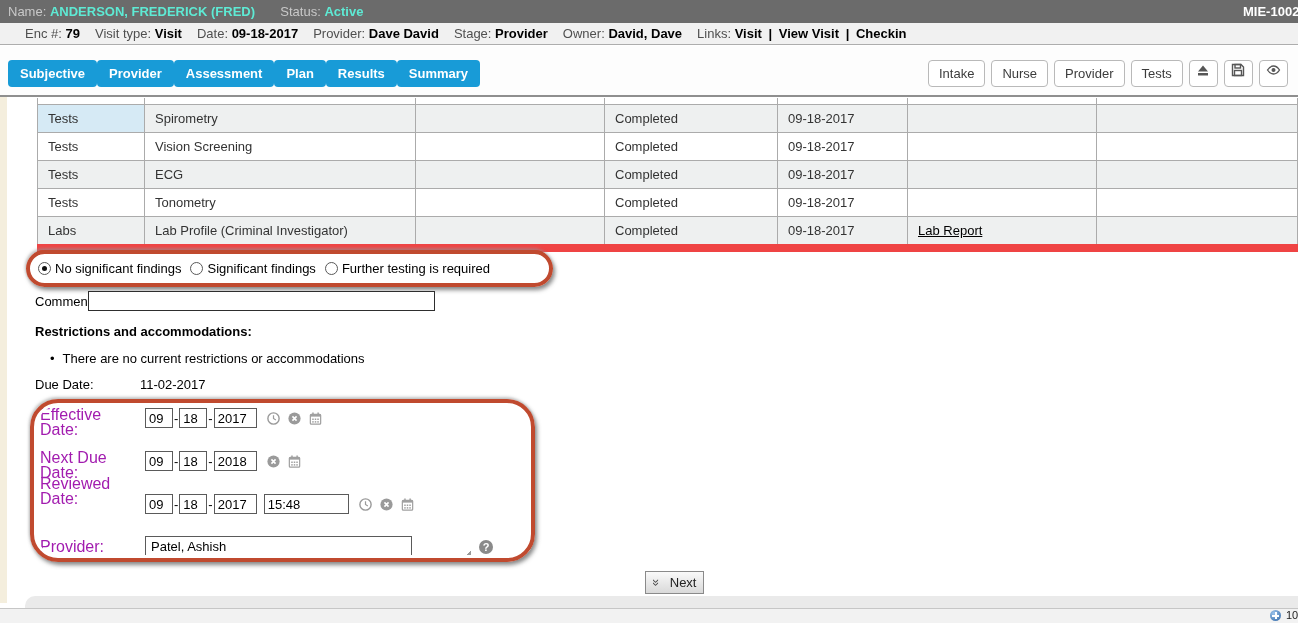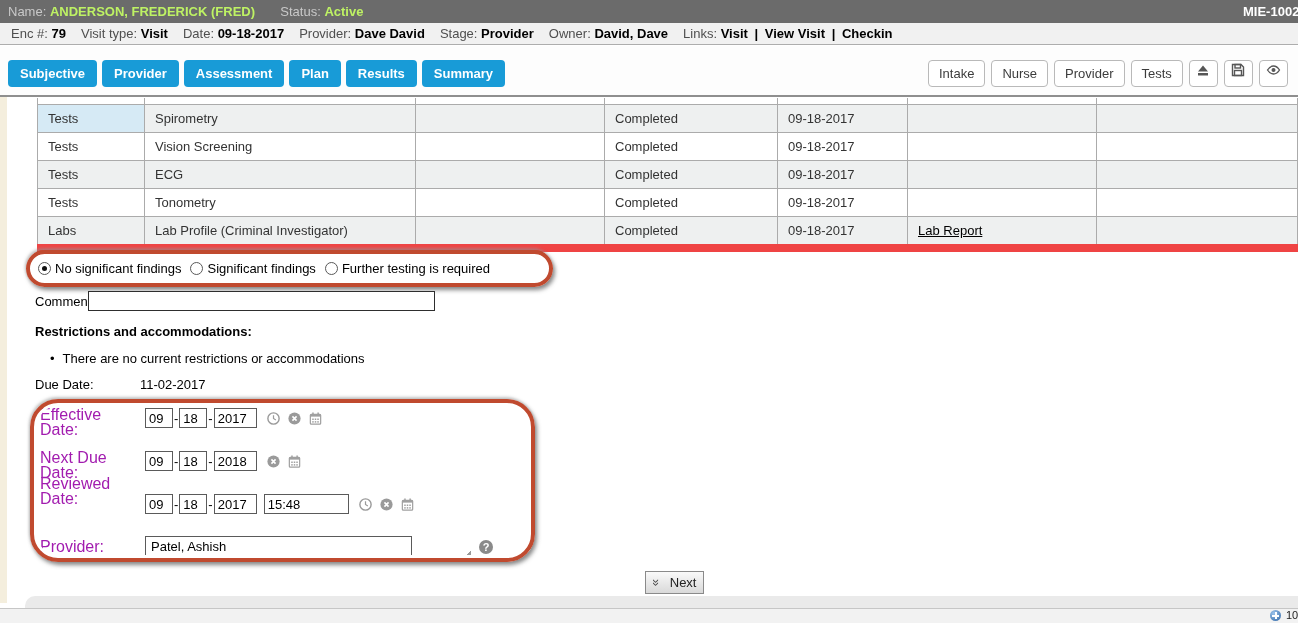--- a/index.html
+++ b/index.html
@@ -4,36 +4,36 @@
 <style>
   * { margin:0; padding:0; box-sizing:border-box; }
   html,body { width:1298px; height:623px; }
   body { font-family:"Liberation Sans", sans-serif; background:#fff; }
   #screen { position:relative; width:1298px; height:623px; overflow:hidden; background:#fff; }
 
   
   .patient-bar { position:absolute; top:0; left:0; right:0; height:23px; background:#6b6b6b;
                  font-size:13px; line-height:23px; padding-left:8px; white-space:nowrap; }
   .patient-bar .lbl { color:#c9c9c9; }
-  .patient-bar .val { color:#bef264; font-weight:bold; }
+  .patient-bar .val { color:#5eead4; font-weight:bold; }
   .patient-bar .gap { display:inline-block; width:18px; }
   .org-id { position:absolute; left:1243px; top:0; color:#fff; font-weight:bold; }
 
   
   .encounter-bar { position:absolute; top:23px; left:0; right:0; height:22px; background:#f1f1f1;
                    border-bottom:1px solid #adadad; font-size:13px; line-height:21px;
-                   padding-left:11px; display:flex; gap:15px; white-space:nowrap; }
+                   padding-left:25px; display:flex; gap:15px; white-space:nowrap; }
   .encounter-bar .lbl { color:#4f4f4f; }
   .encounter-bar .val { color:#000; font-weight:bold; }
   .enc-links .val { cursor:pointer; }
   .enc-links .sep { color:#000; font-weight:bold; padding:0 3px; }
 
   
   .toolbar { position:absolute; top:46px; left:0; right:0; height:49px; background:#fdfdfd; }
-  .nav-tabs { position:absolute; left:8px; top:14px; display:flex; gap:5px; }
+  .nav-tabs { position:absolute; left:8px; top:14px; display:flex; }
   .tab { height:27px; line-height:27px; padding:0 12px; border-radius:4px; background:#189bd7;
          color:#fff; font-size:13px; font-weight:bold; cursor:pointer; }
   .right-buttons { position:absolute; left:928px; top:14px; display:flex; gap:6px; }
   .btn-white { height:27px; line-height:25px; padding:0 10px; border:1px solid #b9b9b9; border-radius:4px;
                background:#fff; font-size:13px; color:#3c3c3c; cursor:pointer; white-space:nowrap; }
   .icon-btn { width:29px; padding:0; display:flex; align-items:center; justify-content:center; }
   .toolbar-divider { position:absolute; top:95px; left:0; right:0; height:2px; background:#8f8f8f; }
 
   .left-strip { position:absolute; left:0; top:97px; width:7px; height:506px; background:#f4eedd; }
 

